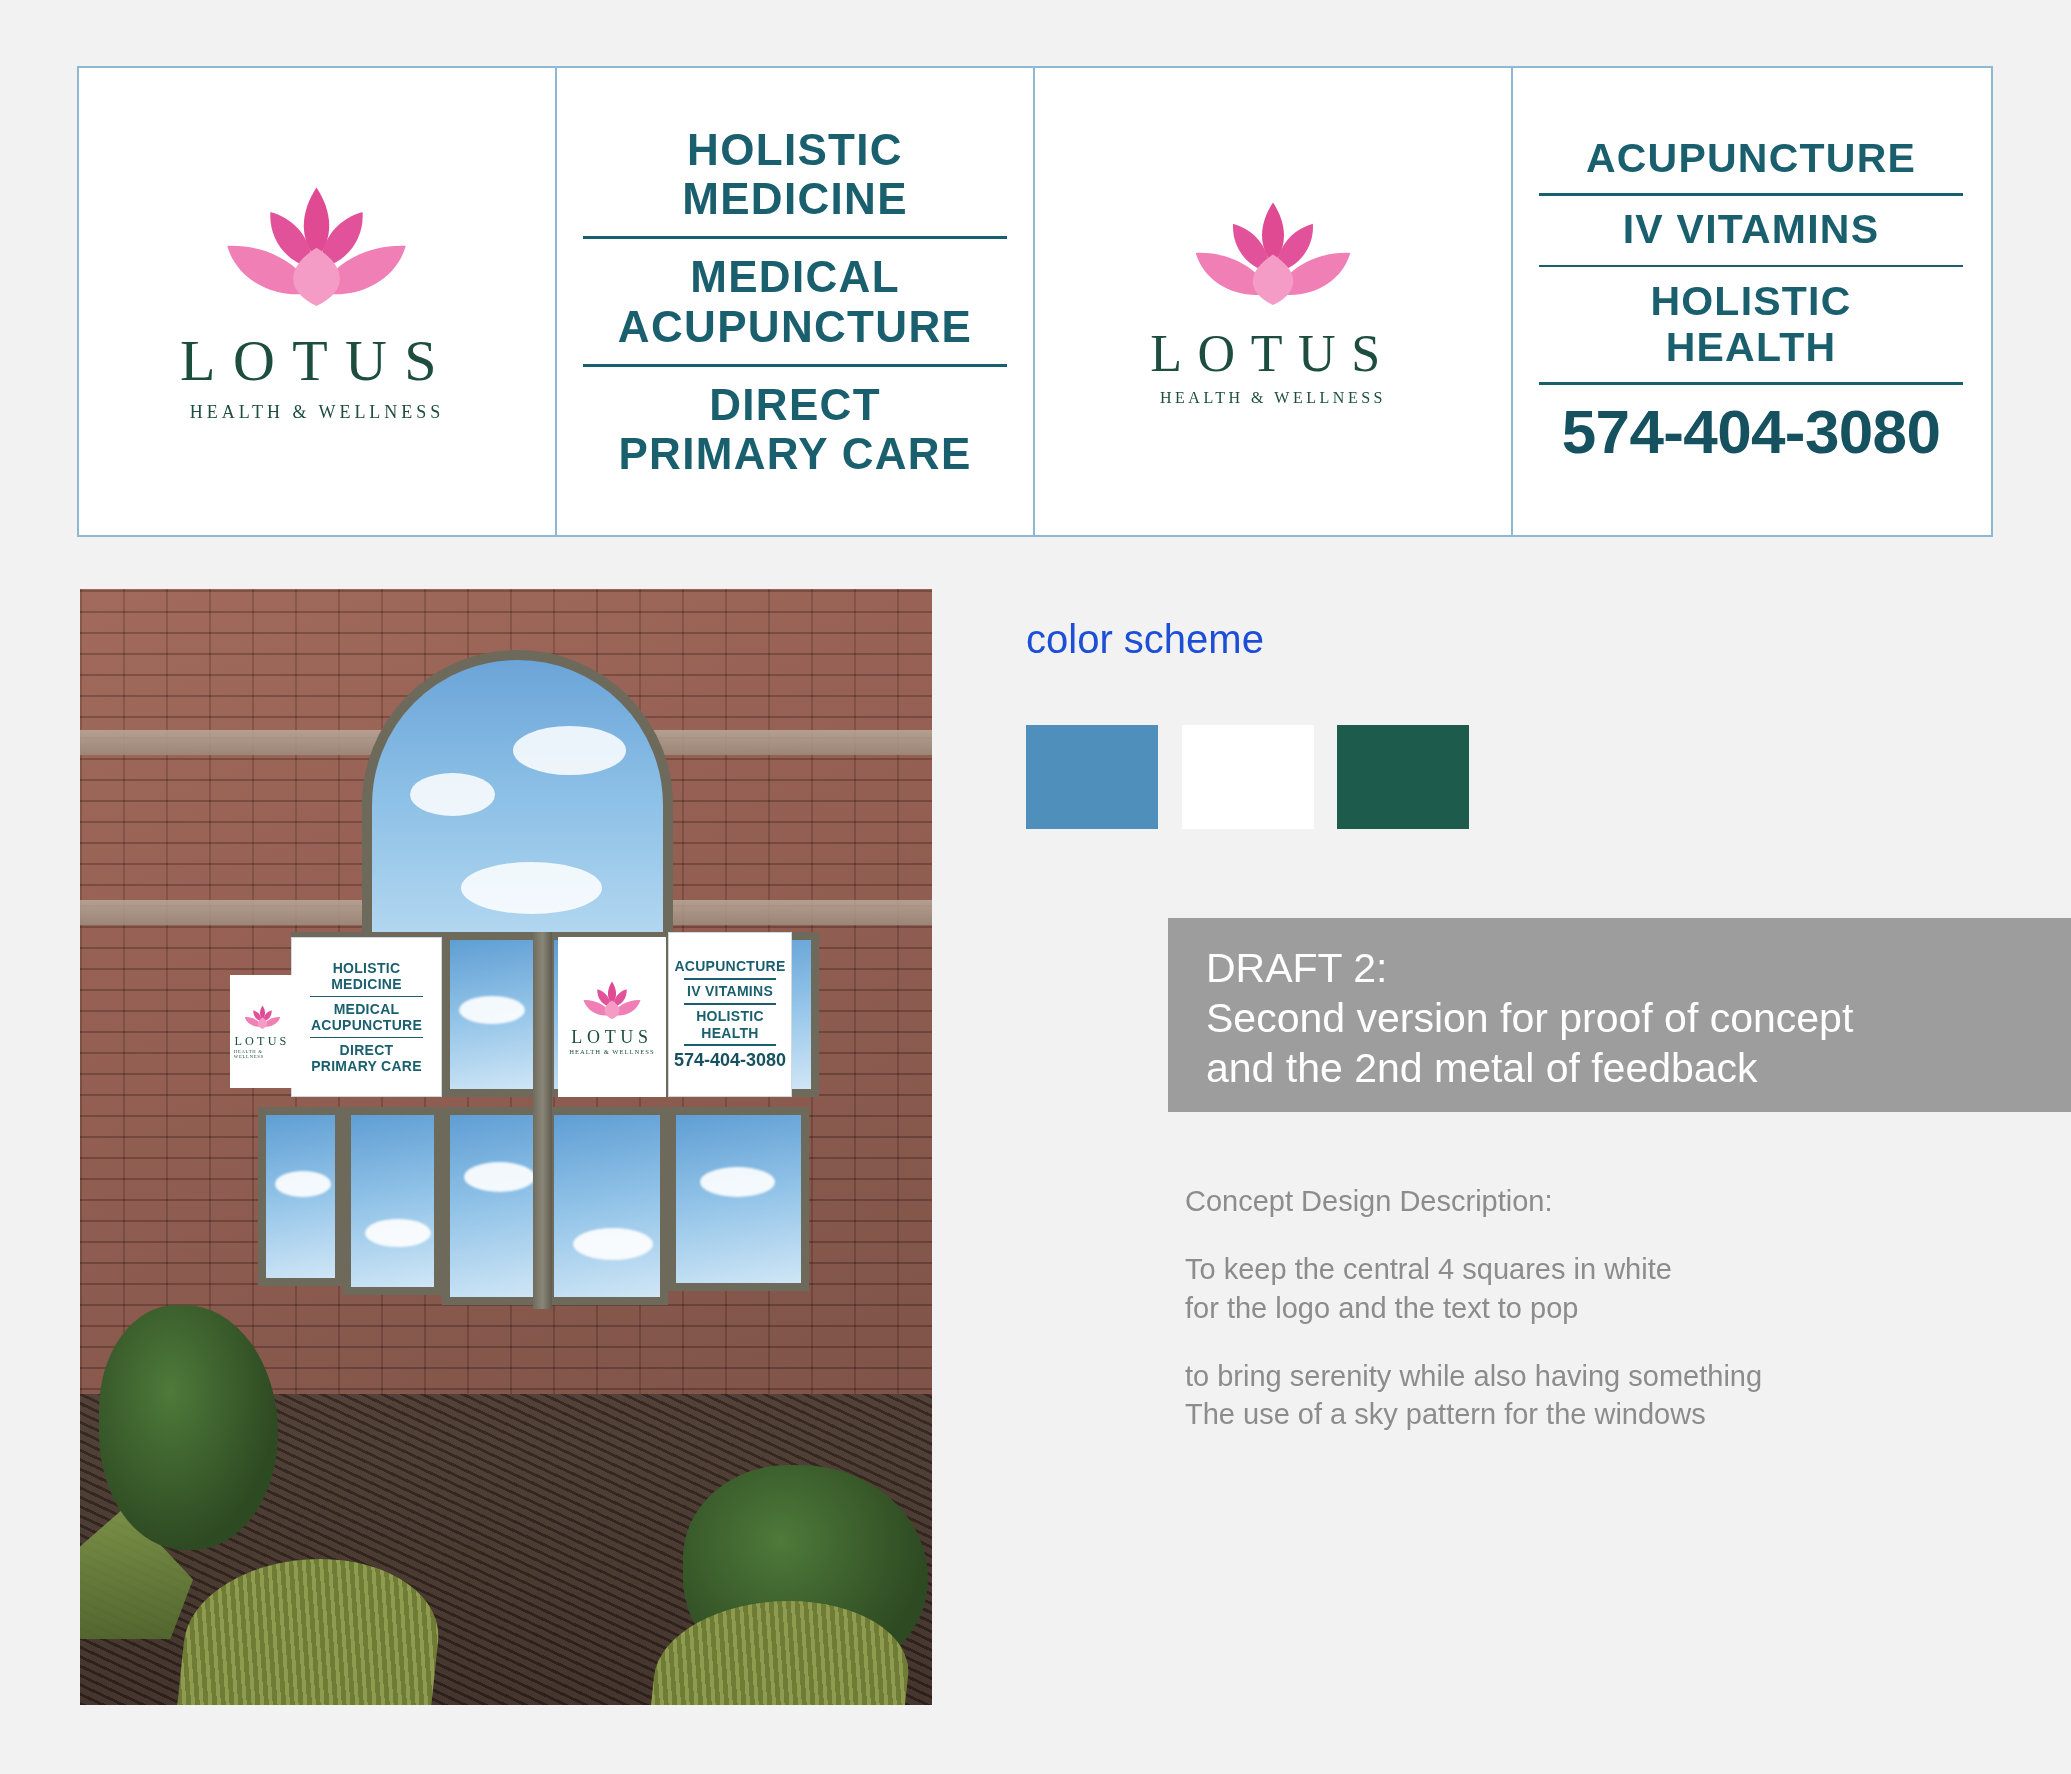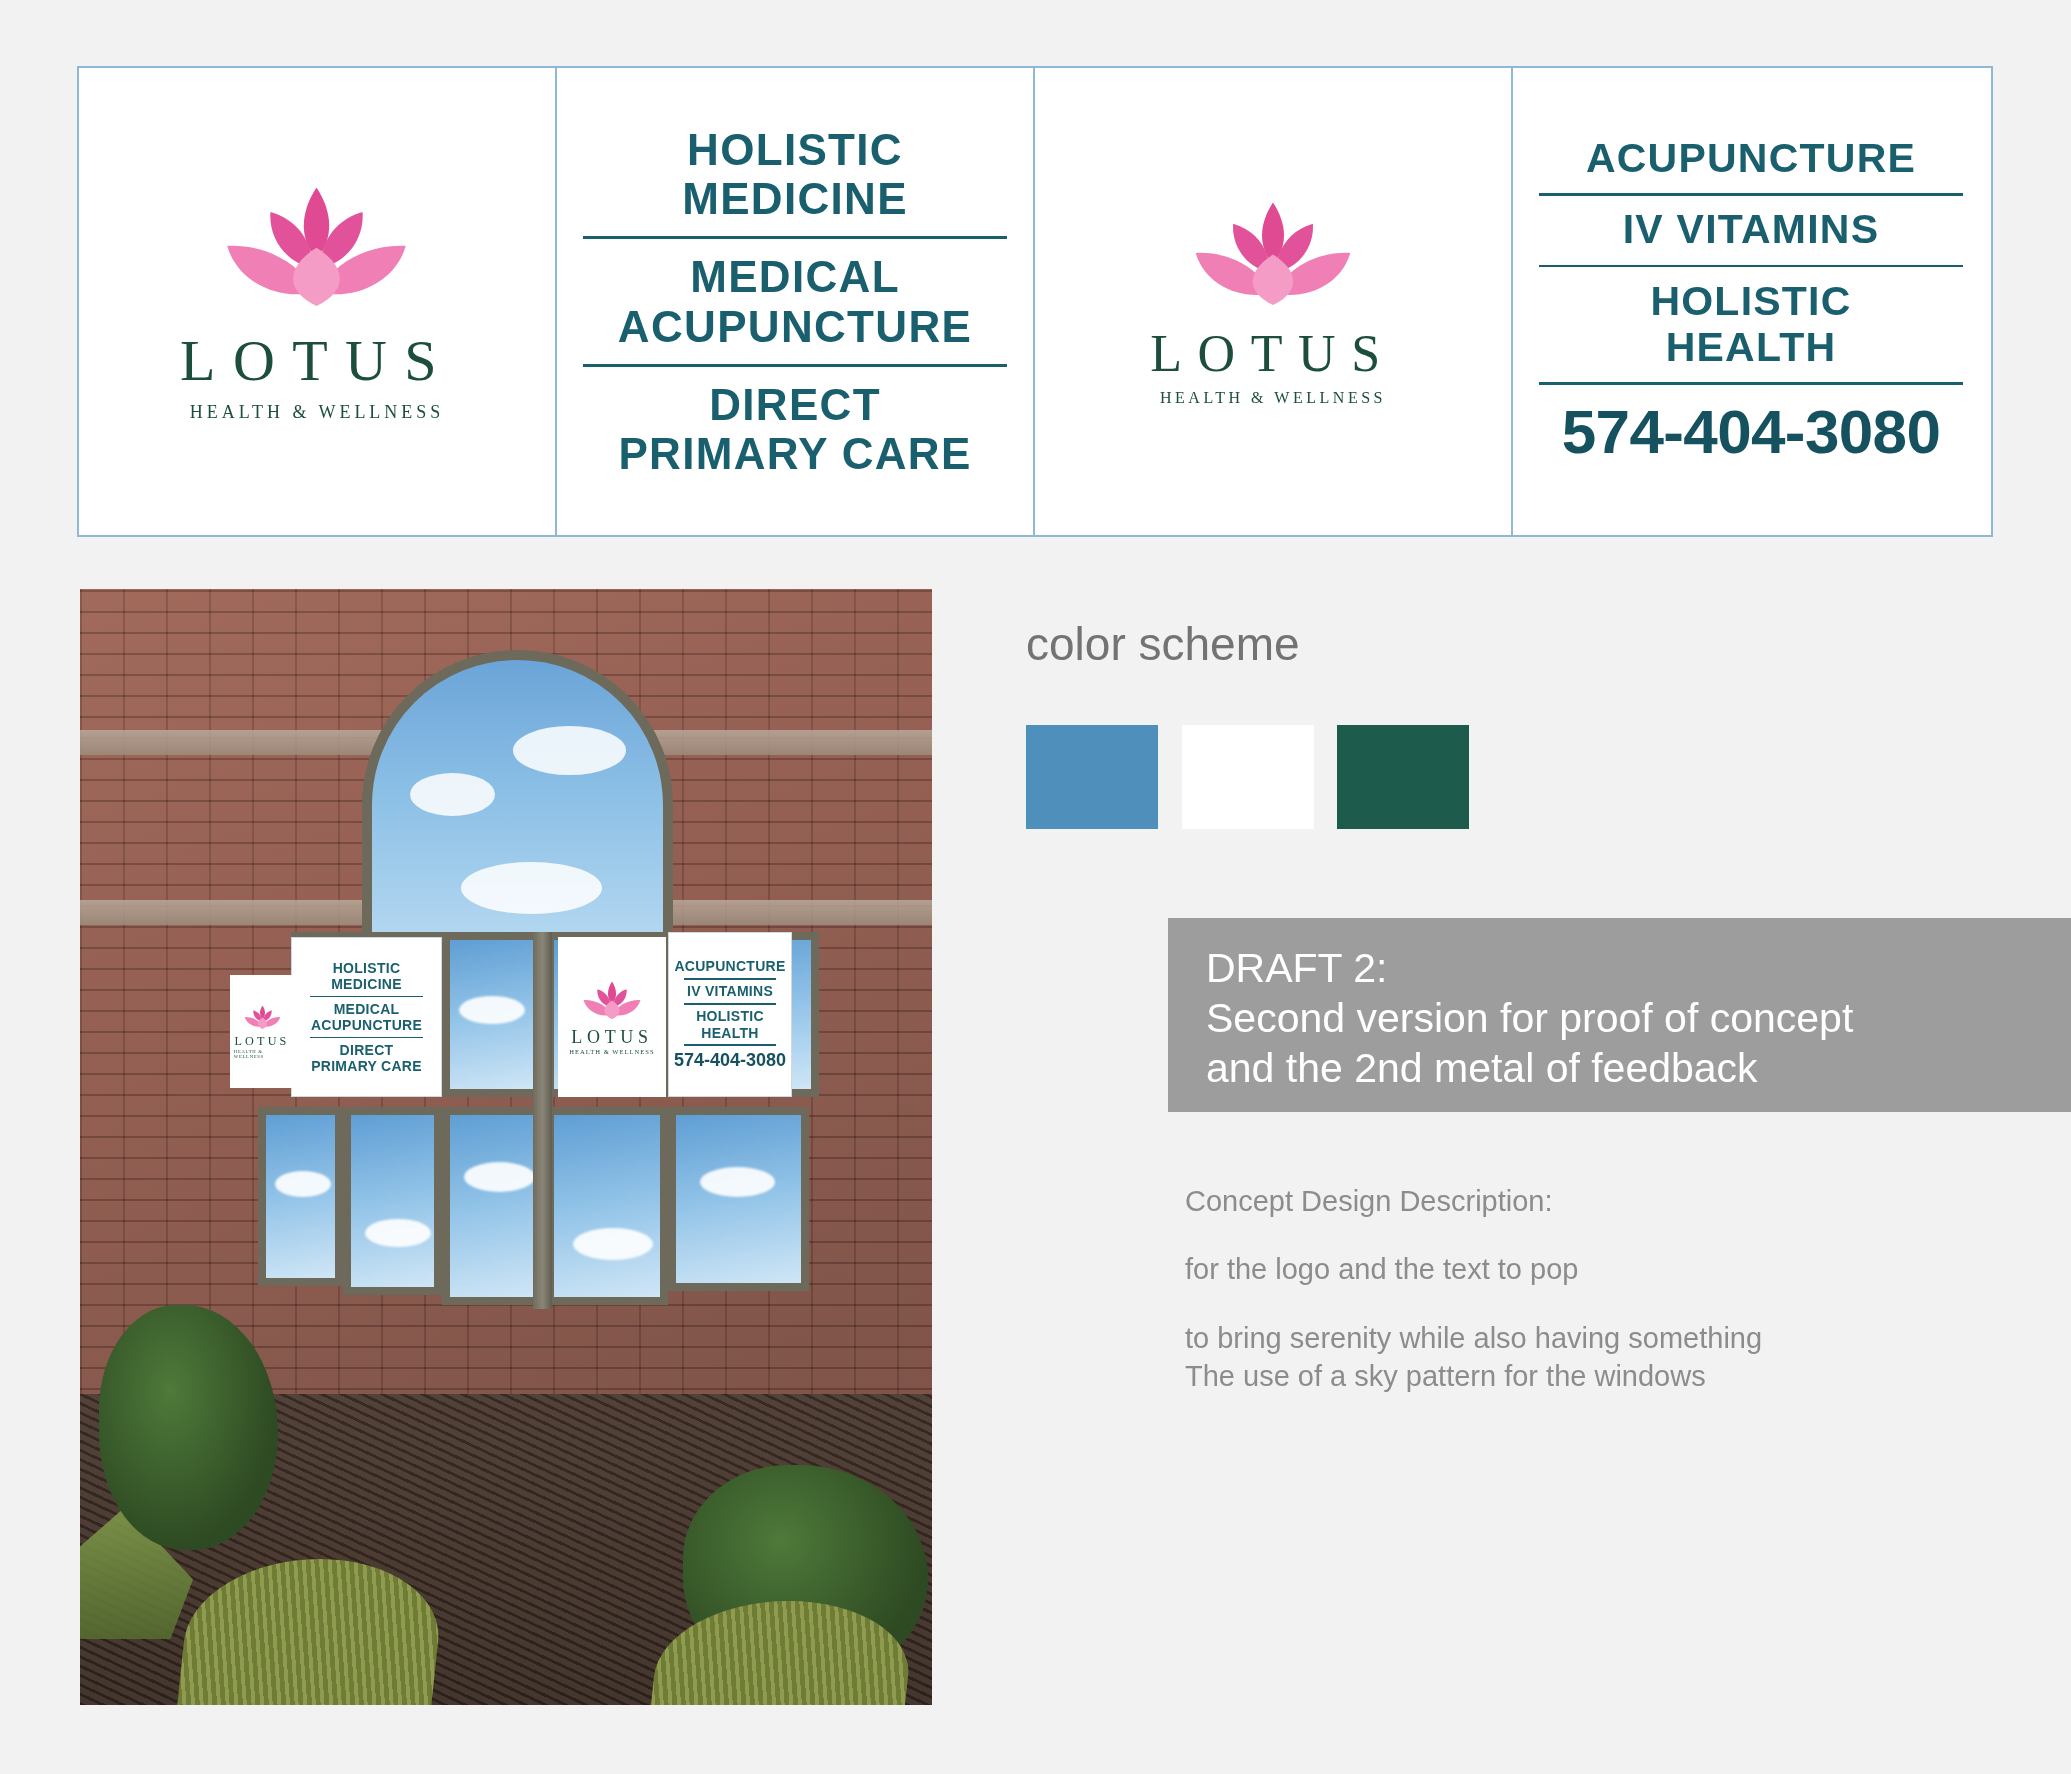--- a/index.html
+++ b/index.html
@@ -199,21 +199,21 @@
     letter-spacing: .02em;
   }
   .mini-rule { background: #1a5f6e; height: 1.4px; width: 80%; margin: 3.8px 0; }
   .mini-phone { color:#15515e; font-weight: bold; font-size: 18px; }
   .mini-logo-word { color:#1d4d3f; font-family:"Liberation Serif", serif; letter-spacing:.26em; font-size:19px;}
   .mini-logo-sub { color:#1d4d3f; font-family:"Liberation Serif", serif; letter-spacing:.15em; font-size:6.6px;}
 
   
   #color-scheme-title {
     position: absolute; left: 1026px; top: 617px;
-    font-size: 46px; color: #737373; font-weight: 400;
+    font-size: 40px; color: #1d4ed8; font-weight: 400;
   }
   .swatch {
     position: absolute; top: 725px; width: 132px; height: 104px;
   }
   #swatch-blue  { left: 1026px; background: #4e8fbc; }
   #swatch-white { left: 1182px; background: #ffffff; }
   #swatch-green { left: 1337px; background: #1d5c4d; }
 
   #draft-banner {
     position: absolute; left: 1168px; top: 918px;
@@ -424,20 +424,21 @@
   <div class="draft-line">DRAFT 2:</div>
   <div class="draft-line">Second version for proof of concept</div>
   <div class="draft-line">and the 2nd metal of feedback</div>
 </div>
 
 <div id="notes">
   <div class="note-block">
     <div class="note-line">Concept Design Description:</div>
   </div>
   <div class="note-block">
+    <div class="note-line">To keep the central 4 squares in white</div>
     <div class="note-line">for the logo and the text to pop</div>
   </div>
   <div class="note-block">
     <div class="note-line">to bring serenity while also having something</div>
     <div class="note-line">The use of a sky pattern for the windows</div>
   </div>
 </div>
 
 
 </body></html>

